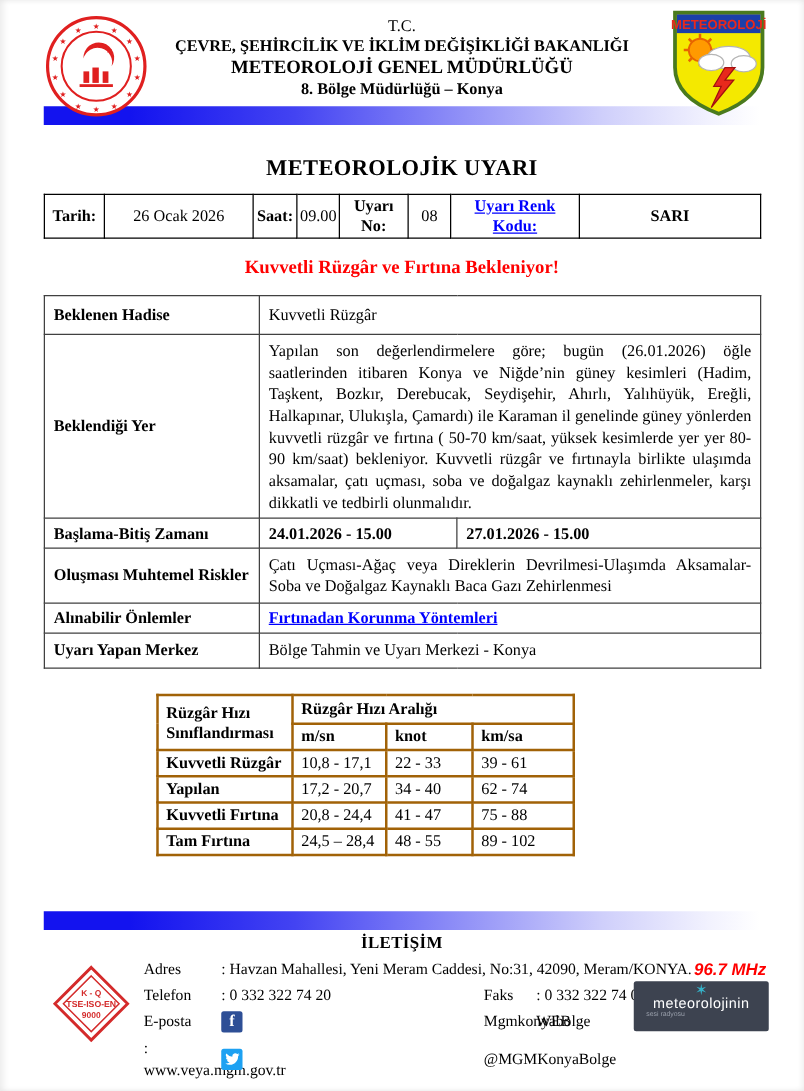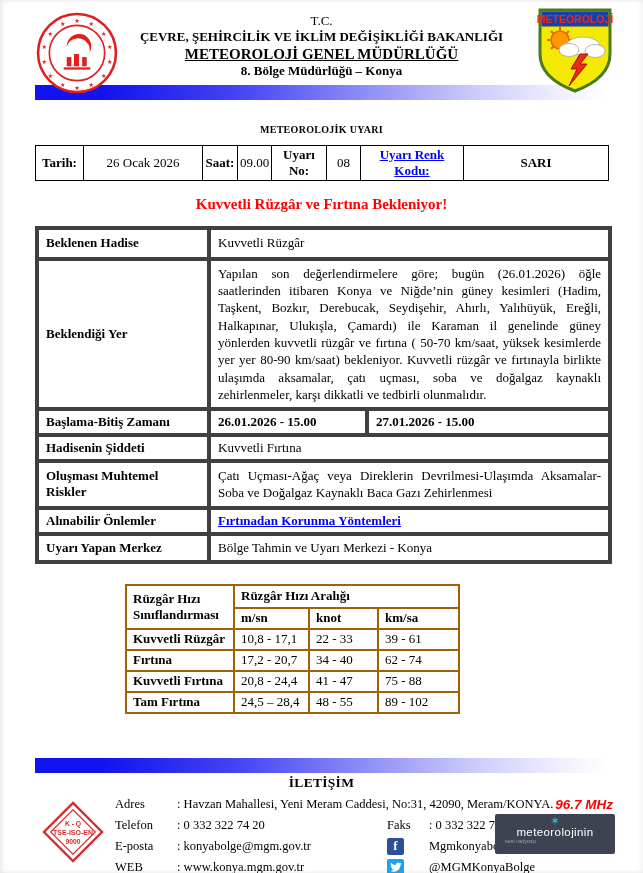--- a/index.html
+++ b/index.html
@@ -12,43 +12,43 @@
   }
   .page {
     position:relative; width:643px; height:873px; overflow:hidden; background:#fff;
     box-shadow: inset 3px 0 5px rgba(0,0,0,.07), inset -2px 0 4px rgba(0,0,0,.05);
   }
 
   
   .hdr { position:relative; padding-top:13px; text-align:center; line-height:1.22; }
   .hdr .l1 { font-size:13px; font-weight:normal; }
   .hdr .l2 { font-size:13px; font-weight:bold; }
-  .hdr .l3 { font-size:15px; font-weight:bold;text-decoration:underline; }
+  .hdr .l3 { font-size:15px; font-weight:bold; }
   .hdr .l4 { font-size:13px; font-weight:bold; }
   .logo-left  { position:absolute; left:36px;  top:12px; }
   .logo-right { position:absolute; right:26px; top:6px; }
 
   .grad-bar {
     margin:6px 0 0 35px; width:573px; height:15px;
     background: linear-gradient(to right,#1313ef 0%,#1313ef 12%,#4343f2 35%,#8f8ff7 58%,#cfcffb 78%,#f2f2fe 93%,#ffffff 100%);
   }
 
   
-  .doc-title { margin-top:24px; text-align:center; font-size:10px; font-weight:bold; letter-spacing:.3px; }
+  .doc-title { margin-top:24px; text-align:center; font-size:18px; font-weight:bold; letter-spacing:.3px; }
   table { border-collapse:collapse; }
   .info-table { margin:10px 0 0 35px; width:573px; table-layout:fixed; }
   .info-table td { border:1px solid #000; height:35px; text-align:center; font-size:13px; padding:0 2px; overflow:hidden; }
   .b { font-weight:bold; }
   .link { color:#0000ff; font-weight:bold; text-decoration:underline; cursor:pointer; }
 
   .headline { margin-top:15px; text-align:center; color:#ff0000; font-size:15px; font-weight:bold; }
 
   
   .detail-table { margin:13px 0 0 35px; width:573px; table-layout:fixed; }
-  .detail-table td { border:4px solid #404040; font-size:13px; padding:3px 7px; vertical-align:middle; overflow:hidden; }
+  .detail-table td { border:1px solid #404040; font-size:13px; padding:3px 7px; vertical-align:middle; overflow:hidden; }
   .detail-table td.lbl { font-weight:bold; }
   .detail-table .just { text-align:justify; line-height:1.33; padding:4px 7px; }
   .detail-table .just .bseg { font-weight:normal; }
 
   
   .wind-table { margin:20px 0 0 125px; width:333px; table-layout:fixed; }
   .wind-table td { border:2px solid #a16207; font-size:13px; padding:1px 6px; height:21px; overflow:hidden; }
   .wind-table .c { text-align:left; }
 
   
@@ -58,21 +58,21 @@
   .tse-logo { position:absolute; left:42px; top:8px; }
   .contact-grid {
     position:absolute; left:115px; top:2px;
     display:grid; grid-template-columns:62px 210px 42px auto;
     row-gap:3px; font-size:12.5px; line-height:1.45; align-items:center;
   }
   .span3 { grid-column:2 / 5; }
   .social-icon { width:17px; height:17px; border-radius:2px; display:inline-flex; align-items:center; justify-content:center; }
   .fb { background:#2e4f96; color:#fff; font-family:"Liberation Serif",serif; font-weight:bold; font-size:13px; }
   .tw { background:#1da1f2; }
-  .radio { position:absolute; right:28px; top:4px; width:120px; text-align:center; }
+  .radio { position:absolute; right:28px; top:4px; width:108px; text-align:center; }
   .radio .freq { color:#ff0000; font-weight:bold; font-style:italic; font-size:13.5px; font-family:"Liberation Sans",sans-serif; text-align:right; padding-right:2px; }
   .radio-box { margin-top:2px; background:#3d4350; border-radius:2px; height:40px; position:relative; padding-top:12px; }
   .radio-box .star { position:absolute; top:1px; left:50%; transform:translateX(-50%); color:#35b2c9; font-size:12px; line-height:1; }
   .radio-box .nm { color:#fff; font-family:"Liberation Sans",sans-serif; font-size:11.5px; letter-spacing:.4px; display:block; }
   .radio-box .sub { color:#9aa0ac; font-size:5.5px; font-family:"Liberation Sans",sans-serif; display:block; text-align:left; padding-left:10px; }
 </style>
 </head>
 <body>
 
 <div class="page">
@@ -175,26 +175,22 @@
         <tr style="height:31px">
       <td class="lbl">Beklenen Hadise</td>
       <td colspan="2">Kuvvetli Rüzgâr</td>
     </tr>
     <tr>
       <td class="lbl">Beklendiği Yer</td>
       <td colspan="2" class="just"><span>Yapılan son değerlendirmelere göre; bugün </span><span class="bseg">(26.01.2026)</span><span> öğle saatlerinden itibaren </span><span class="bseg">Konya ve Niğde’nin güney kesimleri (Hadim, Taşkent, Bozkır, Derebucak, Seydişehir, Ahırlı, Yalıhüyük, Ereğli, Halkapınar, Ulukışla, Çamardı)</span><span> ile </span><span class="bseg">Karaman</span><span> il genelinde güney yönlerden kuvvetli rüzgâr ve fırtına ( 50-70 km/saat, yüksek kesimlerde yer yer 80-90 km/saat) bekleniyor. Kuvvetli rüzgâr ve fırtınayla birlikte ulaşımda aksamalar, çatı uçması, soba ve doğalgaz kaynaklı zehirlenmeler, karşı dikkatli ve tedbirli olunmalıdır.</span></td>
     </tr>
     <tr style="height:24px">
       <td class="lbl">Başlama-Bitiş Zamanı</td>
-      <td class="b">26.01.2026 - 15.00</td>
+      <td class="b">24.01.2026 - 15.00</td>
       <td class="b">27.01.2026 - 15.00</td>
-    </tr>
-    <tr style="height:26px">
-      <td class="lbl">Hadisenin Şiddeti</td>
-      <td colspan="2">Kuvvetli Fırtına</td>
     </tr>
     <tr style="height:40px">
       <td class="lbl">Oluşması Muhtemel Riskler</td>
       <td colspan="2" class="just">Çatı Uçması-Ağaç veya Direklerin Devrilmesi-Ulaşımda Aksamalar- Soba ve Doğalgaz Kaynaklı Baca Gazı Zehirlenmesi</td>
     </tr>
     <tr style="height:24px">
       <td class="lbl">Alınabilir Önlemler</td>
       <td colspan="2"><span class="link">Fırtınadan Korunma Yöntemleri</span></td>
     </tr>
     <tr style="height:28px">
@@ -221,21 +217,21 @@
       <td class="b c">knot</td>
       <td class="b c">km/sa</td>
     </tr>
     <tr>
       <td class="b">Kuvvetli Rüzgâr</td>
       <td class="c">10,8 - 17,1</td>
       <td class="c">22 - 33</td>
       <td class="c">39 - 61</td>
     </tr>
     <tr>
-      <td class="b">Fırtına</td>
+      <td class="b">Yapılan</td>
       <td class="c">17,2 - 20,7</td>
       <td class="c">34 - 40</td>
       <td class="c">62 - 74</td>
     </tr>
     <tr>
       <td class="b">Kuvvetli Fırtına</td>
       <td class="c">20,8 - 24,4</td>
       <td class="c">41 - 47</td>
       <td class="c">75 - 88</td>
     </tr>
@@ -267,26 +263,25 @@
     <div class="contact-grid">
       <span>Adres</span>
       <span class="span3">: Havzan Mahallesi, Yeni Meram Caddesi, No:31, 42090, Meram/KONYA.</span>
 
       <span>Telefon</span>
       <span>: 0 332 322 74 20</span>
       <span>Faks</span>
       <span>: 0 332 322 74 00</span>
 
       <span>E-posta</span>
-      <span>: konyabolge@mgm.gov.tr</span>
       <span class="social-icon fb">f</span>
       <span>Mgmkonyabolge</span>
 
       <span>WEB</span>
-      <span>: www.konya.mgm.gov.tr</span>
+      <span>: www.veya.mgm.gov.tr</span>
       <span class="social-icon tw">
         <svg width="12" height="11" viewBox="0 0 16 14" fill="#fff">
           <path d="M15.6 1.7c-.6.3-1.2.4-1.8.5.6-.4 1.1-1 1.3-1.7-.6.4-1.3.6-2 .8A3.1 3.1 0 0 0 7.8 3.4c0 .2 0 .5.1.7A8.9 8.9 0 0 1 1.4.8a3.1 3.1 0 0 0 1 4.2c-.5 0-1-.2-1.4-.4 0 1.5 1 2.8 2.5 3.1-.5.1-1 .2-1.4.1.4 1.2 1.5 2.1 2.9 2.2A6.3 6.3 0 0 1 .3 11.3a8.9 8.9 0 0 0 4.8 1.4c5.7 0 8.9-4.8 8.9-8.9v-.4c.6-.5 1.1-1 1.6-1.7z"></path>
         </svg>
       </span>
       <span>@MGMKonyaBolge</span>
     </div>
 
     <div class="radio">
       <div class="freq">96.7 MHz</div>

